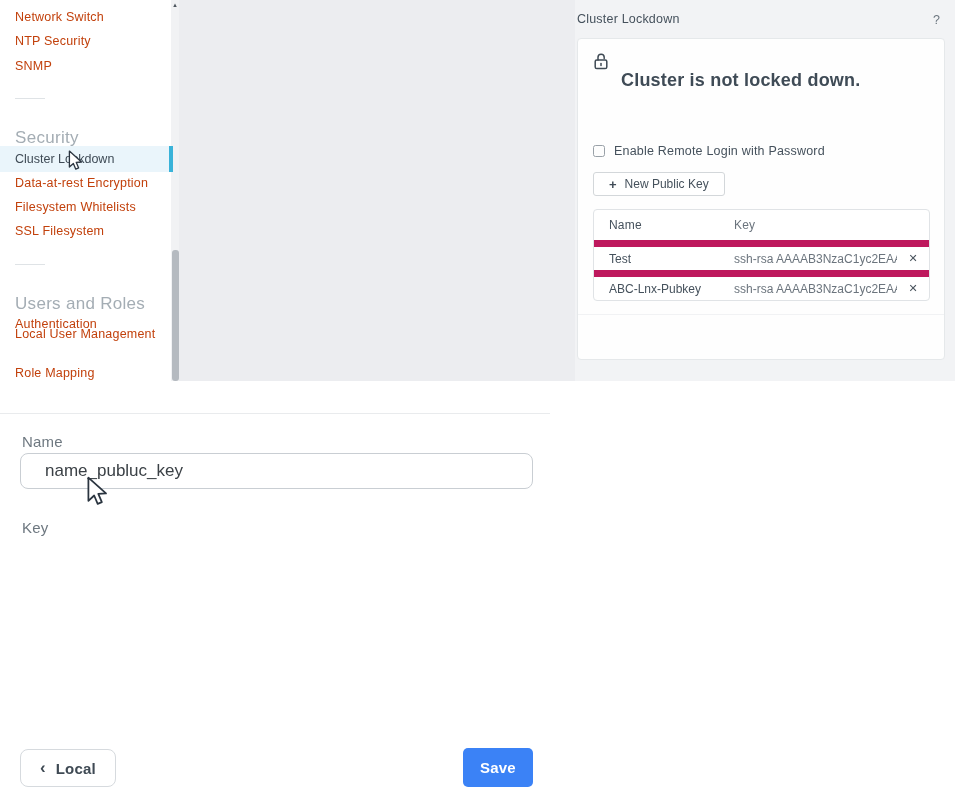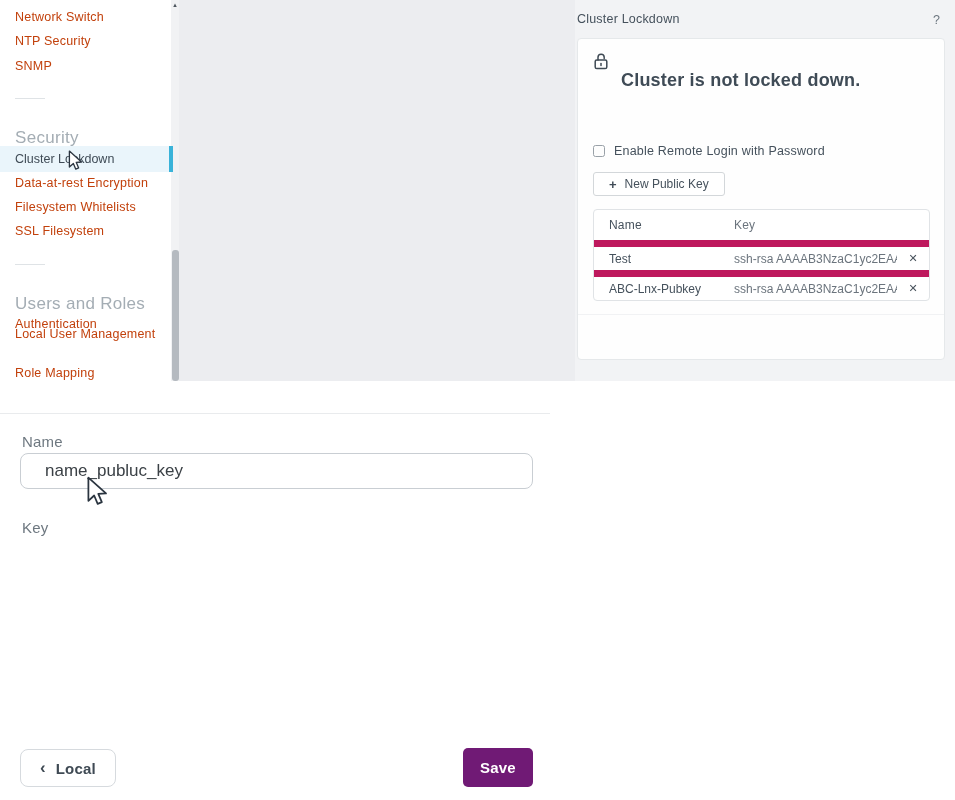--- a/index.html
+++ b/index.html
@@ -69,21 +69,21 @@
               border:1px solid #c9ced3; border-radius:8px; background:#ffffff;
               padding:10px 12px; font-family:"Liberation Sans", sans-serif;
               font-size:17px; color:#3b4146; resize:none; outline:none; }
   .back-btn { position:absolute; left:20px; top:749px; width:96px; height:38px;
               background:#ffffff; border:1px solid #d6dade; border-radius:8px;
               display:flex; align-items:center; justify-content:center; gap:10px;
               font-size:15px; color:#3f4a54; cursor:pointer; }
   .back-btn .chev { font-size:17px; font-weight:bold; line-height:1; margin-top:-2px; }
   .back-btn .blbl { font-weight:600; letter-spacing:0.2px; }
   .save-btn { position:absolute; left:463px; top:748px; width:70px; height:39px;
-              background:#701a75; border:none; border-radius:5px;
+              background:#3b82f6; border:none; border-radius:5px;
               font-family:"Liberation Sans", sans-serif;
               font-size:15px; font-weight:bold; letter-spacing:0.2px; color:#ffffff; cursor:pointer; }
 
   .cursor-svg { position:absolute; pointer-events:none; }
   .cur-sidebar { left:68px; top:150px; }
   .cur-form { left:86px; top:476px; }
 </style>
 </head>
 <body>
 

